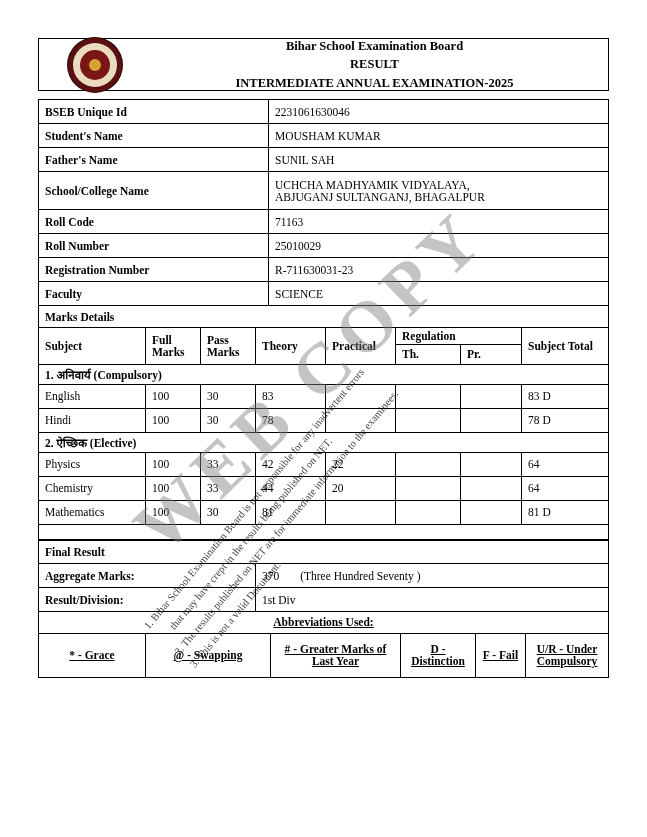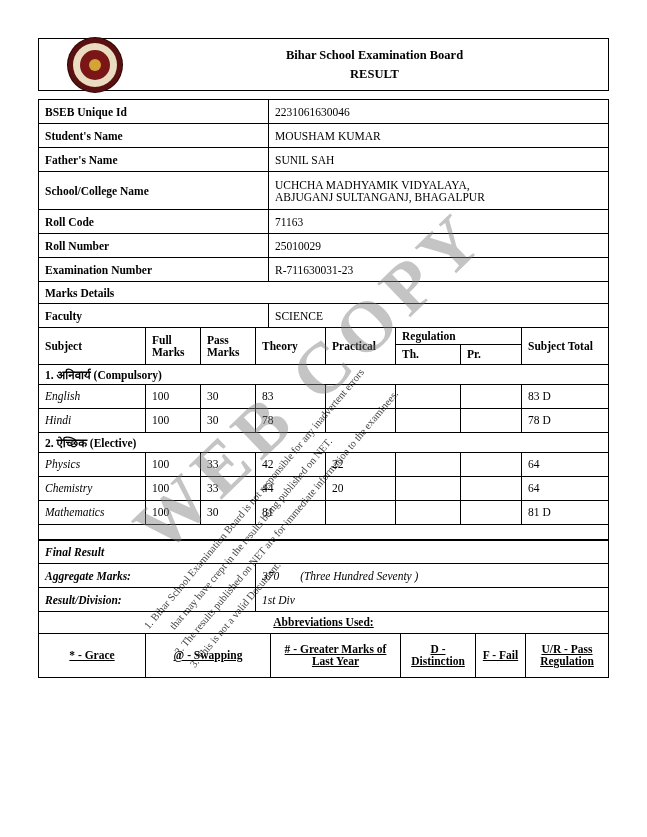--- a/index.html
+++ b/index.html
@@ -36,21 +36,21 @@
   
   table.sheet { width:100%; border-collapse:collapse; table-layout:fixed; margin-top:-1.5px; }
   table.sheet.first { margin-top:8px; }
   .sheet td {
     border:1.5px solid #000; font-size:11.5px; padding:2px 6px;
     vertical-align:middle; word-wrap:break-word;
   }
   .lbl { font-weight:bold; }
   .ctr { text-align:left; }
   .h23 { height:24px; }
-  .h24 { height:24px;font-style:italic; }
+  .h24 { height:24px; }
   .h20 { height:20px; }
   .h22 { height:22px; }
   .hdr1 { height:26px; }
   .empty-row td { height:16px; }
   .abbr-cell { font-weight:bold; font-size:10.5px; text-align:center; height:44px; padding:2px 3px;text-decoration:underline; }
   .abbr-title { text-align:center; font-weight:bold; text-decoration:underline; height:22px; font-size:12px;margin-top:29px; }
   .words { margin-left:18px; }
 
   
   .watermark-text {
@@ -81,20 +81,21 @@
         <div class="logo-ring">
           <div class="logo-core">
             <div class="logo-dot"></div>
           </div>
         </div>
       </div>
     </div>
     <div class="title-wrap">
       <div class="title-line">Bihar School Examination Board</div>
       <div class="title-line">RESULT</div>
+      <div class="title-line">INTERMEDIATE ANNUAL EXAMINATION-2025</div>
     </div>
   </div>
 
   <table class="sheet first">
     <colgroup>
         <col style="width:230px">
         <col>
       </colgroup>
     <tbody>
         <tr>
@@ -115,29 +116,29 @@
     </tr>
     <tr>
       <td class="lbl h23">Roll Code</td>
       <td class="h23">71163</td>
     </tr>
     <tr>
       <td class="lbl h23">Roll Number</td>
       <td class="h23">25010029</td>
     </tr>
     <tr>
-      <td class="lbl h23">Examination Number</td>
+      <td class="lbl h23">Registration Number</td>
       <td class="h23">R-711630031-23</td>
-    </tr>
-    <tr>
-      <td colspan="2" class="lbl h22">Marks Details</td>
     </tr>
     <tr>
       <td class="lbl h23">Faculty</td>
       <td class="h23">SCIENCE</td>
+    </tr>
+    <tr>
+      <td colspan="2" class="lbl h22">Marks Details</td>
     </tr>
   </tbody>
     </table>
 
   <table class="sheet">
     <colgroup>
       <col style="width:107px">
         <col style="width:55px">
         <col style="width:55px">
       <col style="width:70px">
@@ -259,21 +260,21 @@
     <tbody>
         <tr>
       <td colspan="6" class="abbr-title">Abbreviations Used:</td>
     </tr>
     <tr>
       <td class="abbr-cell">* - Grace</td>
       <td class="abbr-cell">@ - Swapping</td>
       <td class="abbr-cell"># - Greater Marks of Last Year</td>
       <td class="abbr-cell">D - Distinction</td>
       <td class="abbr-cell">F - Fail</td>
-      <td class="abbr-cell">U/R - Pass Regulation</td>
+      <td class="abbr-cell">U/R - Under Compulsory</td>
     </tr>
   </tbody>
     </table>
 
 </div>
 
 <div class="watermark-text">WEB COPY</div>
 
 <div class="disclaimer-block">
   <div class="disclaimer-line">1. Bihar School Examination Board is not responsible for any inadvertent errors</div>

